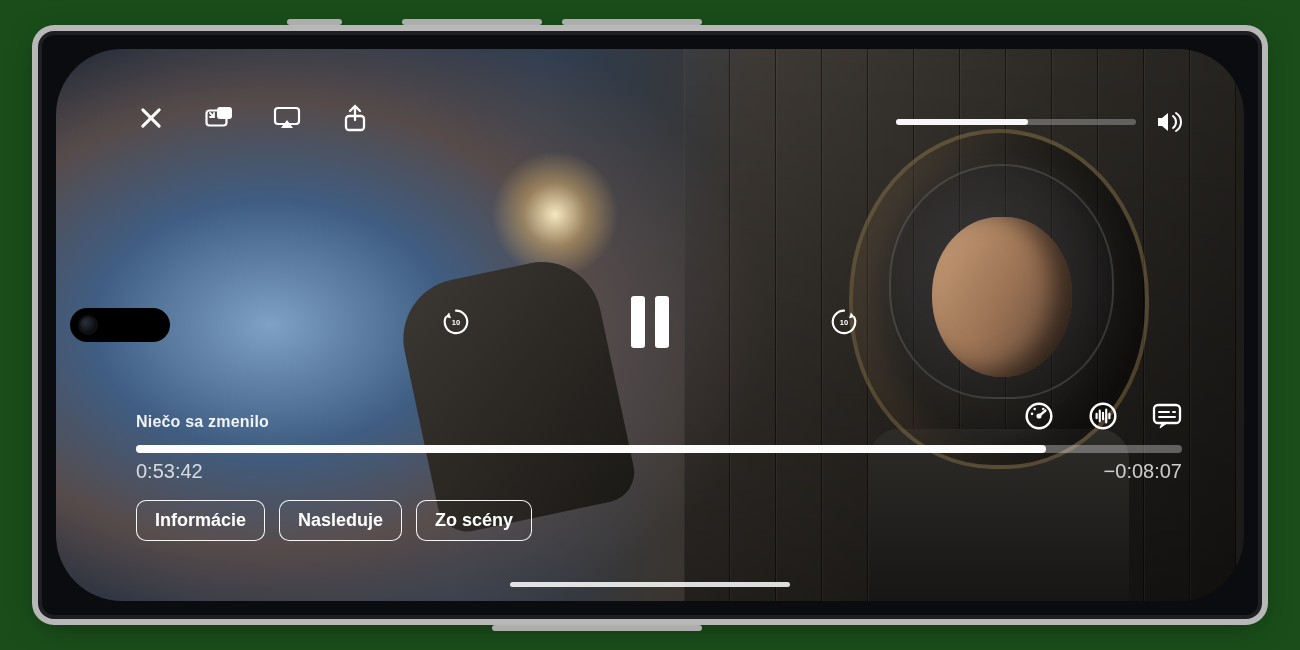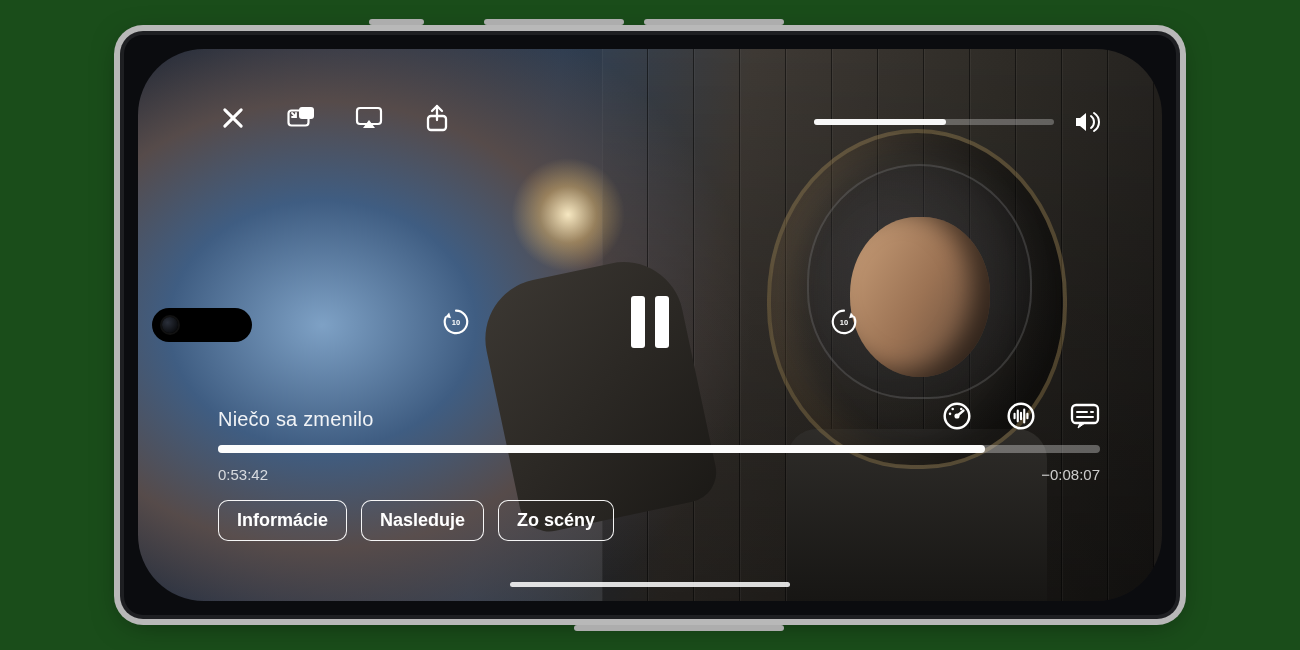--- a/index.html
+++ b/index.html
@@ -7,22 +7,22 @@
     width: 1300px; height: 650px;
     background: #1a4d1a;
     display: flex; align-items: center; justify-content: center;
     font-family: -apple-system, "SF Pro Text", "Helvetica Neue", Arial, sans-serif;
     -webkit-font-smoothing: antialiased;
   }
 
   
   .phone {
     position: relative;
-    width: 1052px; height: 580px;
-    border-radius: 19px;
+    width: 1216px; height: 580px;
+    border-radius: 12px;
     background: #0b0c0f;
     box-shadow:
       0 0 0 4px #1e1f22,
       0 0 0 10px #b8b8b8,
       0 6px 30px rgba(0,0,0,.5);
   }
   .side-btn {
     position: absolute; background: #adadad; border-radius: 3px;
   }
   .btn-top-1 { top: -16px; left: 360px; width: 140px; height: 6px; }
@@ -128,21 +128,21 @@
   }
   .center-controls .skip svg { width: 52px; height: 52px; }
   .center-controls .pause { display: flex; gap: 10px; }
   .center-controls .pause span {
     width: 14px; height: 52px; background: #fff; border-radius: 3px;
   }
 
   .meta {
     position: absolute; left: 80px; bottom: 170px;
   }
-  .meta .sub { font-size: 20px; color: rgba(255,255,255,.92); font-weight: 400; letter-spacing: .2px; }
+  .meta .sub { font-size: 16px; color: rgba(255,255,255,.92); font-weight: 700; letter-spacing: .2px; }
   .meta .title { font-size: 30px; font-weight: 700; letter-spacing: .2px; margin-top: 2px; }
 
   .right-row {
     position: absolute; right: 62px; bottom: 170px;
     display: flex; align-items: center; gap: 34px;
   }
   .right-row .icon-btn svg { width: 30px; height: 30px; }
 
   .scrubber {
     position: absolute; left: 80px; right: 62px; bottom: 148px;
@@ -150,21 +150,21 @@
     background: rgba(255,255,255,.32);
   }
   .scrubber .fill {
     position: absolute; left:0; top:0; bottom:0;
     background: rgba(255,255,255,.98); border-radius: 4px;
   }
 
   .times {
     position: absolute; left: 80px; right: 62px; bottom: 118px;
     display: flex; justify-content: space-between;
-    font-size: 15px; color: rgba(255,255,255,.78);
+    font-size: 20px; color: rgba(255,255,255,.78);
     font-variant-numeric: tabular-nums;
   }
 
   .pill-row {
     position: absolute; left: 80px; bottom: 60px;
     display: flex; gap: 14px;
   }
   .pill {
     padding: 9px 18px;
     border: 1.5px solid rgba(255,255,255,.95);

